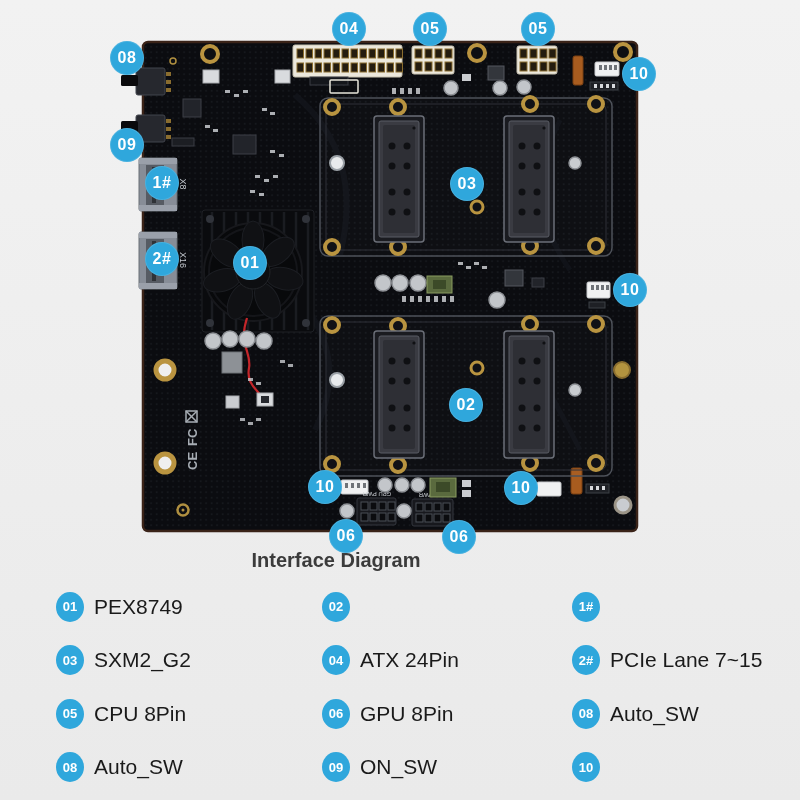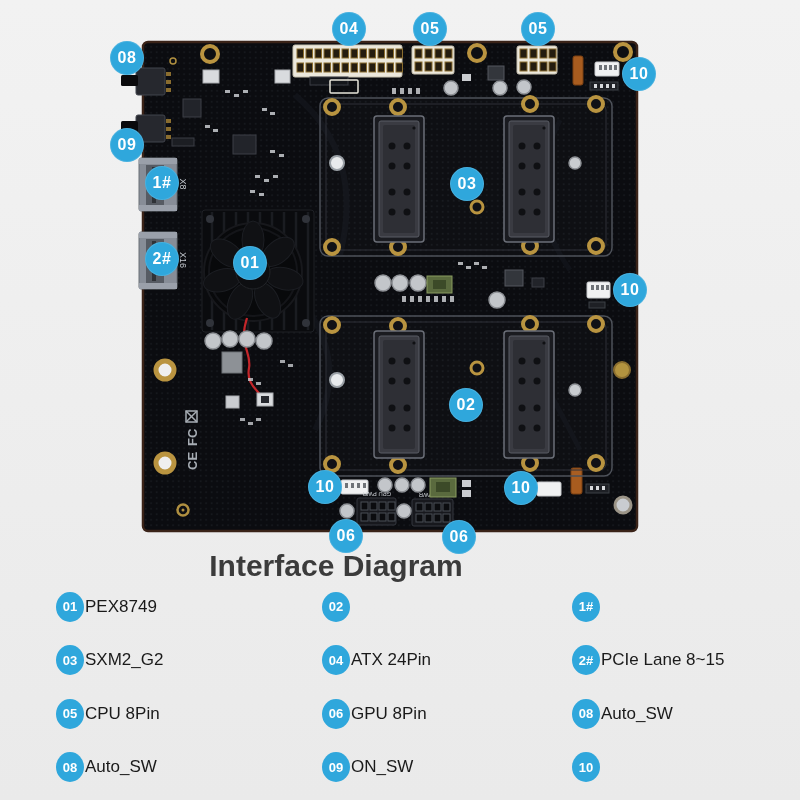--- a/index.html
+++ b/index.html
@@ -6,30 +6,30 @@
   body{font-family:"Liberation Sans",sans-serif;background:#e9e9e9;}
   .stage{position:relative;width:800px;height:800px;overflow:hidden;
          background:linear-gradient(#f2f2f2,#eaeaea);}
   .board-svg{position:absolute;left:0;top:0;}
   .callout{position:absolute;width:34px;height:34px;border-radius:50%;
            background:var(--badge,#2fa7dc);color:#fff;display:flex;
            align-items:center;justify-content:center;
            font-size:16px;font-weight:bold;letter-spacing:.5px;
            box-shadow:0 0 0 1px rgba(255,255,255,.12) inset;}
   .page-title{position:absolute;left:0;top:549px;width:672px;text-align:center;
-              font-size:30px;font-weight:bold;color:#3b3b3b;}
+              font-size:20px;font-weight:bold;color:#3b3b3b;}
   .legend{position:absolute;left:56px;top:580px;width:712px;display:grid;
           grid-template-columns:266px 250px 196px;grid-auto-rows:53.5px;
           align-items:center;}
   .legend-item{display:flex;align-items:center;}
   .lbadge{flex:0 0 auto;width:28px;height:30px;border-radius:50%;
           background:var(--badge,#2fa7dc);color:#fff;display:flex;
           align-items:center;justify-content:center;
           font-size:13px;font-weight:bold;}
-  .ltext{margin-left:1px;font-size:17px;color:#1a1a1a;white-space:nowrap;}
+  .ltext{margin-left:10px;font-size:21px;color:#1a1a1a;white-space:nowrap;}
 </style>
 </head>
 <body>
 
 <div class="stage">
 
   <svg class="board-svg" width="800" height="560" viewBox="0 0 800 560">
     <defs>
       <pattern id="dotgrid" width="5.5" height="5.5" patternUnits="userSpaceOnUse">
         <rect width="5.5" height="5.5" fill="#0b0c10"></rect>
@@ -500,21 +500,21 @@
       <div class="legend-item">
         <span class="lbadge">03</span>
         <span class="ltext">SXM2_G2</span>
       </div>
       <div class="legend-item">
         <span class="lbadge">04</span>
         <span class="ltext">ATX 24Pin</span>
       </div>
       <div class="legend-item">
         <span class="lbadge">2#</span>
-        <span class="ltext">PCIe Lane 8~15</span>
+        <span class="ltext">PCIe Lane 7~15</span>
       </div>
       <div class="legend-item">
         <span class="lbadge">05</span>
         <span class="ltext">CPU 8Pin</span>
       </div>
       <div class="legend-item">
         <span class="lbadge">06</span>
         <span class="ltext">GPU 8Pin</span>
       </div>
       <div class="legend-item">

